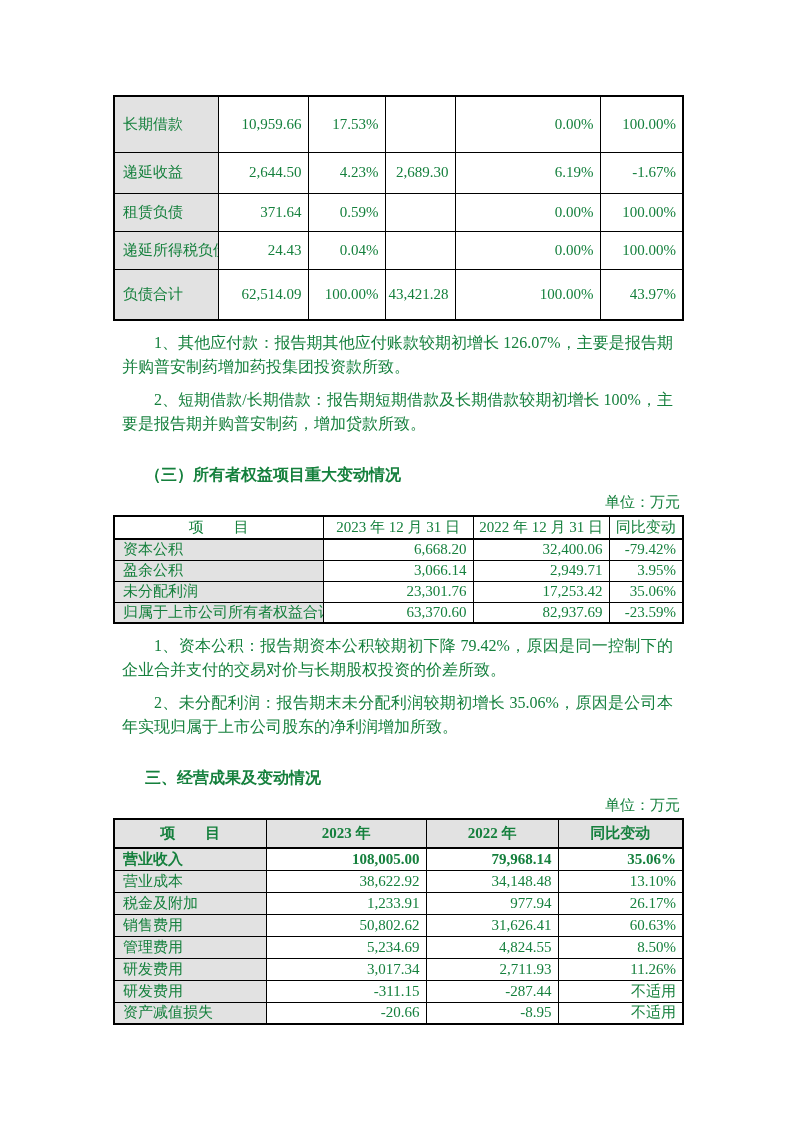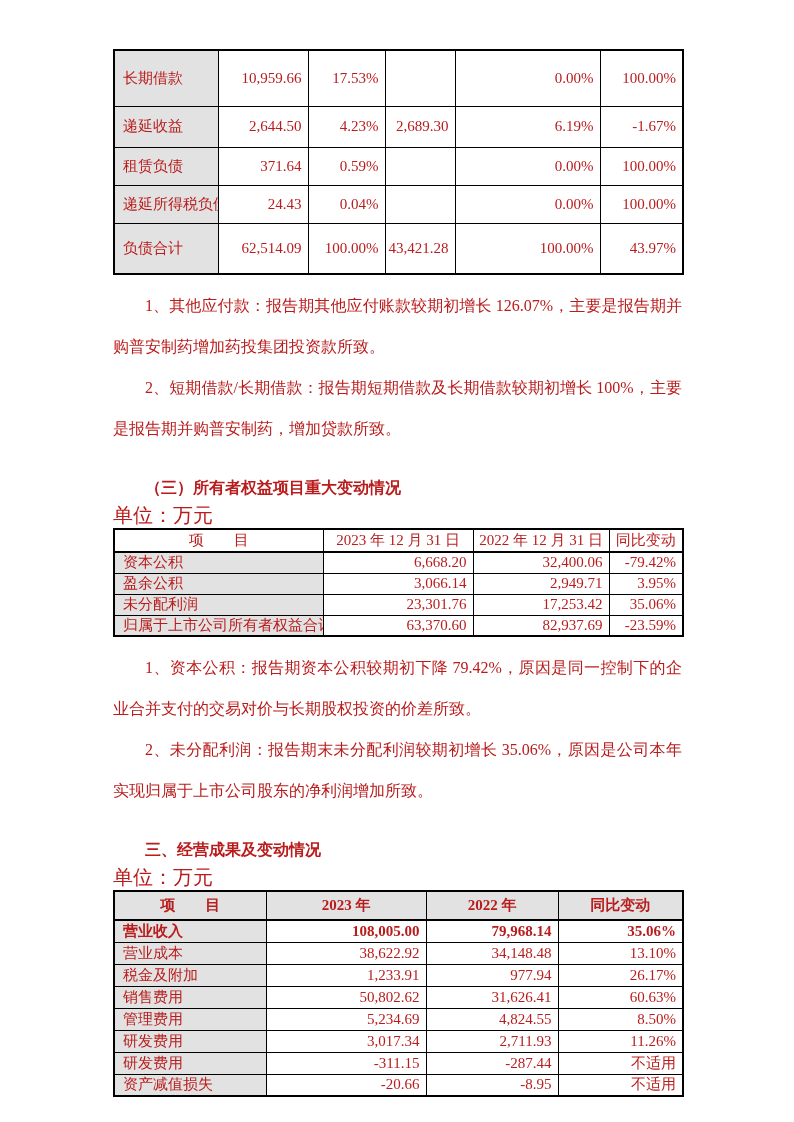--- a/index.html
+++ b/index.html
@@ -1,20 +1,20 @@
 <!DOCTYPE html>
 <html><head>
 <meta charset="utf-8">
 <style>
   html,body { margin:0; padding:0; background:#fff; }
   .page {
     width:794px; height:1122px; box-sizing:border-box;
-    background:#ffffff; color:#b91c1c;
+    background:#ffffff; color:#15803d;
     font-family:"Liberation Serif","DejaVu Serif",serif;
-    padding:49px 112px 0 113px;
+    padding:95px 112px 0 113px;
     overflow:hidden;
   }
   table {
     border-collapse:collapse; table-layout:fixed; width:100%;
     font-size:15px; border:2px solid #000;
   }
   th, td {
     border:1px solid #000; overflow:hidden; white-space:nowrap;
     vertical-align:middle; padding:0;
   }
@@ -32,30 +32,30 @@
   .t2 tbody tr { height:21px; }
   .t2 td.label-cell { background:#e2e2e2; }
   
   .t3 thead tr { height:29px; }
   .t3 thead th { font-weight:bold; text-align:center; background:#e2e2e2; border-bottom:2px solid #000; }
   .t3 tbody tr { height:22px; }
   .t3 td.label-cell { background:#e2e2e2; }
   .t3 tr.bold-row td { font-weight:bold; }
   
   .para {
-    font-size:16px; line-height:41px; text-align:justify;
-    text-indent:32px; margin:0;
+    font-size:16px; line-height:24px; text-align:justify;
+    text-indent:32px; margin:9px;
   }
   .para-gap { margin-top:10px; }
   .heading {
     font-size:16px; font-weight:bold; line-height:29px;
     text-indent:32px; margin:24px 0 0 0;
   }
   .unit-line {
-    font-size:20px; line-height:22px; text-align:left;
+    font-size:15px; line-height:22px; text-align:right;
     margin:2px 2px 2px 0;
   }
   .t2-wrap { margin-top:2px; }
   .t3-wrap { margin-top:2px; }
 </style>
 </head>
 <body>
 
 <div class="page">
 

